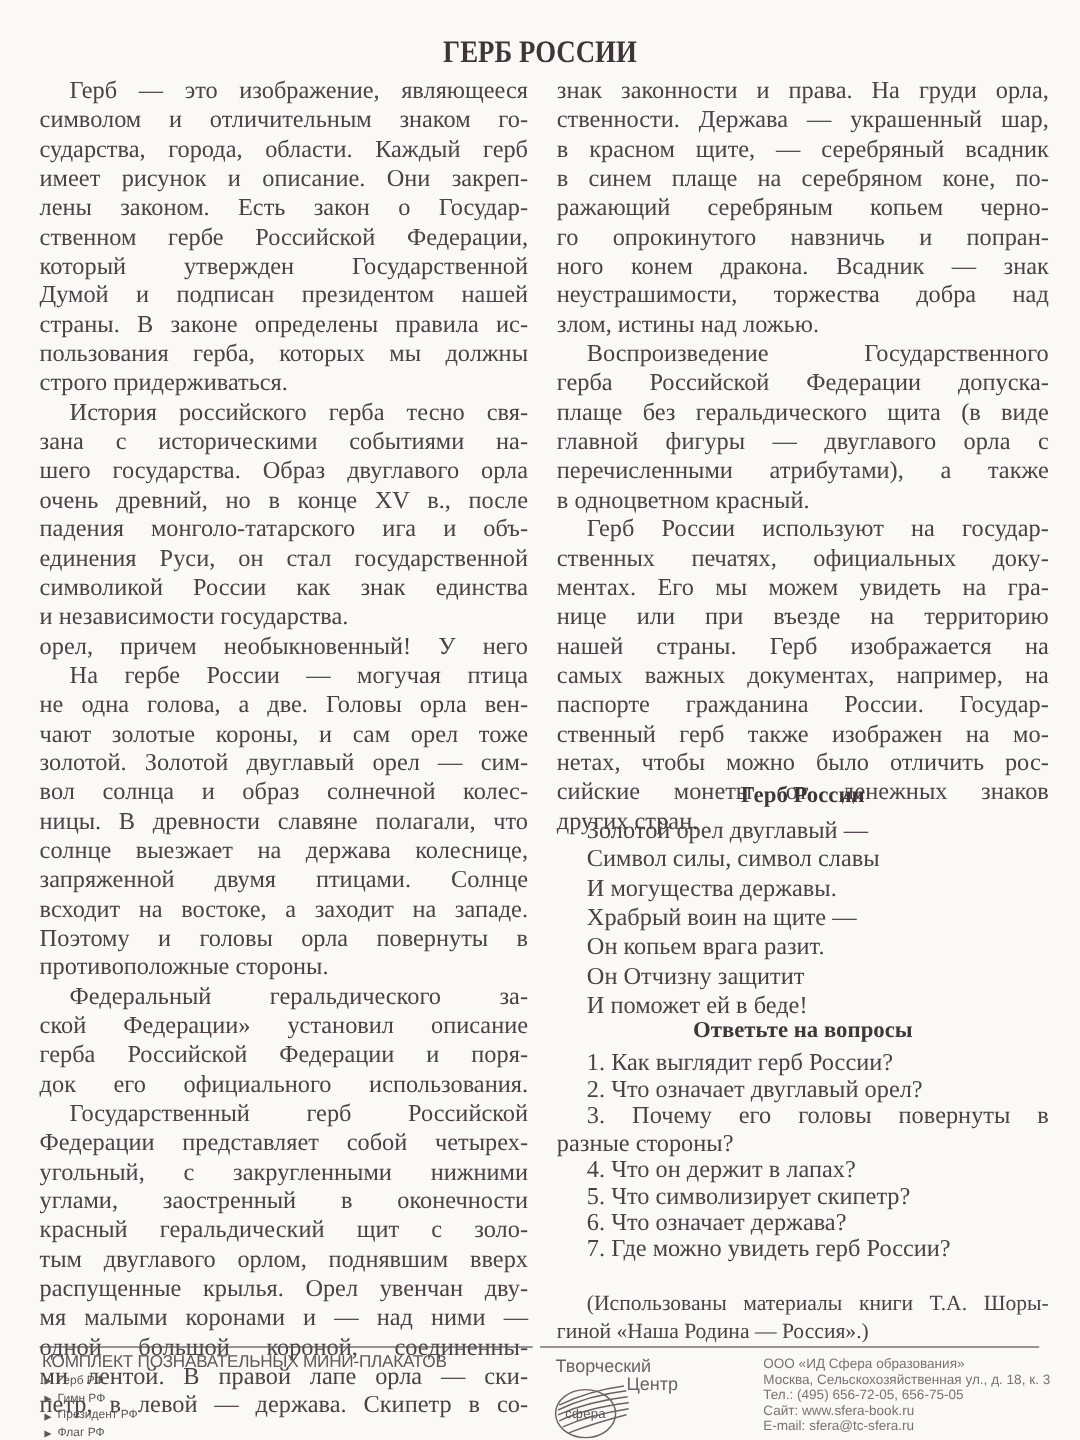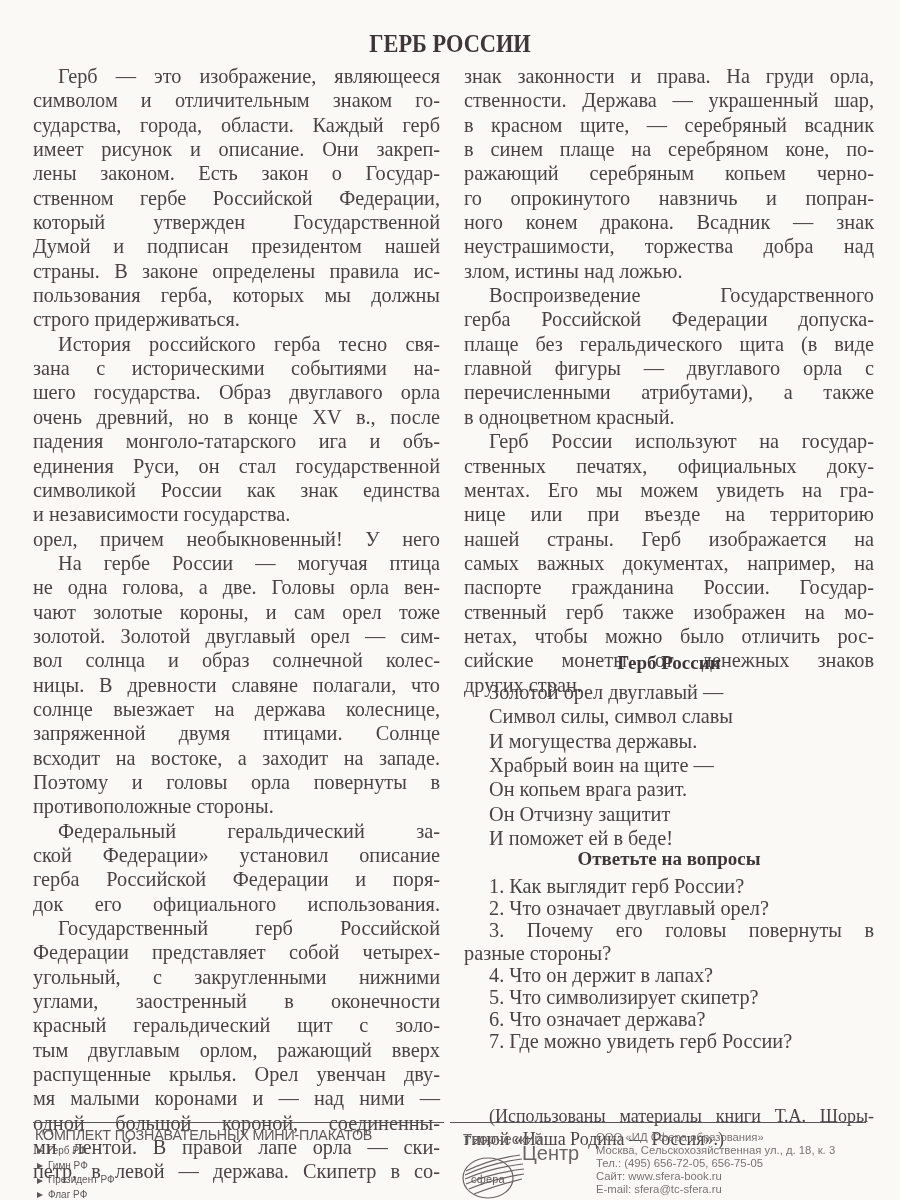--- a/index.html
+++ b/index.html
@@ -86,21 +86,21 @@
       position: absolute;
       left: 464px;
       top: 1075px;
       width: 410px;
       font-size: 18px;
       line-height: 23px;
       color: #4a4244;
     }
     .source .sline { display: block; white-space: nowrap; }
     .source .sline.indent { padding-left: 25px; }
-    .source .sline.just { text-align: justify; text-align-last: justify; margin-top: 30px; }
+    .source .sline.just { text-align: justify; text-align-last: justify; }
     .rule {
       position: absolute;
       height: 1px;
       background: #5a5254;
     }
     .footer-left {
       position: absolute;
       left: 35px;
       top: 1126px;
       font-family: "Liberation Sans", "DejaVu Sans", sans-serif;
@@ -141,21 +141,21 @@
       position: absolute;
       left: 3px;
       top: 0px;
       font-size: 15px;
       line-height: 15px;
     }
     .logo-center {
       position: absolute;
       left: 62px;
       top: 15px;
-      font-size: 20px;
+      font-size: 15px;
       line-height: 15px;
     }
     .logo svg {
       position: absolute;
       left: 0;
       top: 20px;
     }
     .logo-word {
       position: absolute;
       left: 11px;
@@ -167,21 +167,21 @@
     }
     .publisher {
       position: absolute;
       left: 596px;
       top: 1131px;
       font-family: "Liberation Sans", "DejaVu Sans", sans-serif;
       font-size: 11.3px;
       line-height: 12.9px;
       color: #7a7274;
     }
-    .publisher .pub-line { display: block; white-space: nowrap; }
+    .publisher .pub-line { display: block; white-space: nowrap; margin-left: 40px; }
   </style>
 </head>
 <body>
 
 <h1 class="page-title">ГЕРБ РОССИИ</h1>
 
 <div class="column col-left" id="col-left">
     <span class="line indent">Герб — это изображение, являющееся</span>
     <span class="line">символом и отличительным знаком го-</span>
     <span class="line">сударства, города, области. Каждый герб</span>
@@ -206,30 +206,30 @@
     <span class="line">не одна голова, а две. Головы орла вен-</span>
     <span class="line">чают золотые короны, и сам орел тоже</span>
     <span class="line">золотой. Золотой двуглавый орел — сим-</span>
     <span class="line">вол солнца и образ солнечной колес-</span>
     <span class="line">ницы. В древности славяне полагали, что</span>
     <span class="line">солнце выезжает на держава колеснице,</span>
     <span class="line">запряженной двумя птицами. Солнце</span>
     <span class="line">всходит на востоке, а заходит на западе.</span>
     <span class="line">Поэтому и головы орла повернуты в</span>
     <span class="line last">противоположные стороны.</span>
-    <span class="line indent">Федеральный геральдический за-</span>
+    <span class="line indent">Федеральный геральдического за-</span>
     <span class="line">ской Федерации» установил описание</span>
     <span class="line">герба Российской Федерации и поря-</span>
     <span class="line">док его официального использования.</span>
     <span class="line indent">Государственный герб Российской</span>
     <span class="line">Федерации представляет собой четырех-</span>
     <span class="line">угольный, с закругленными нижними</span>
     <span class="line">углами, заостренный в оконечности</span>
     <span class="line">красный геральдический щит с золо-</span>
-    <span class="line">тым двуглавым орлом, ражающий вверх</span>
+    <span class="line">тым двуглавого орлом, поднявшим вверх</span>
     <span class="line">распущенные крылья. Орел увенчан дву-</span>
     <span class="line">мя малыми коронами и — над ними —</span>
     <span class="line">одной большой короной, соединенны-</span>
     <span class="line">ми лентой. В правой лапе орла — ски-</span>
     <span class="line">петр, в левой — держава. Скипетр в со-</span>
   </div>
 <div class="column col-right" id="col-right">
     <span class="line">знак законности и права. На груди орла,</span>
     <span class="line">ственности. Держава — украшенный шар,</span>
     <span class="line">в красном щите, — серебряный всадник</span>

